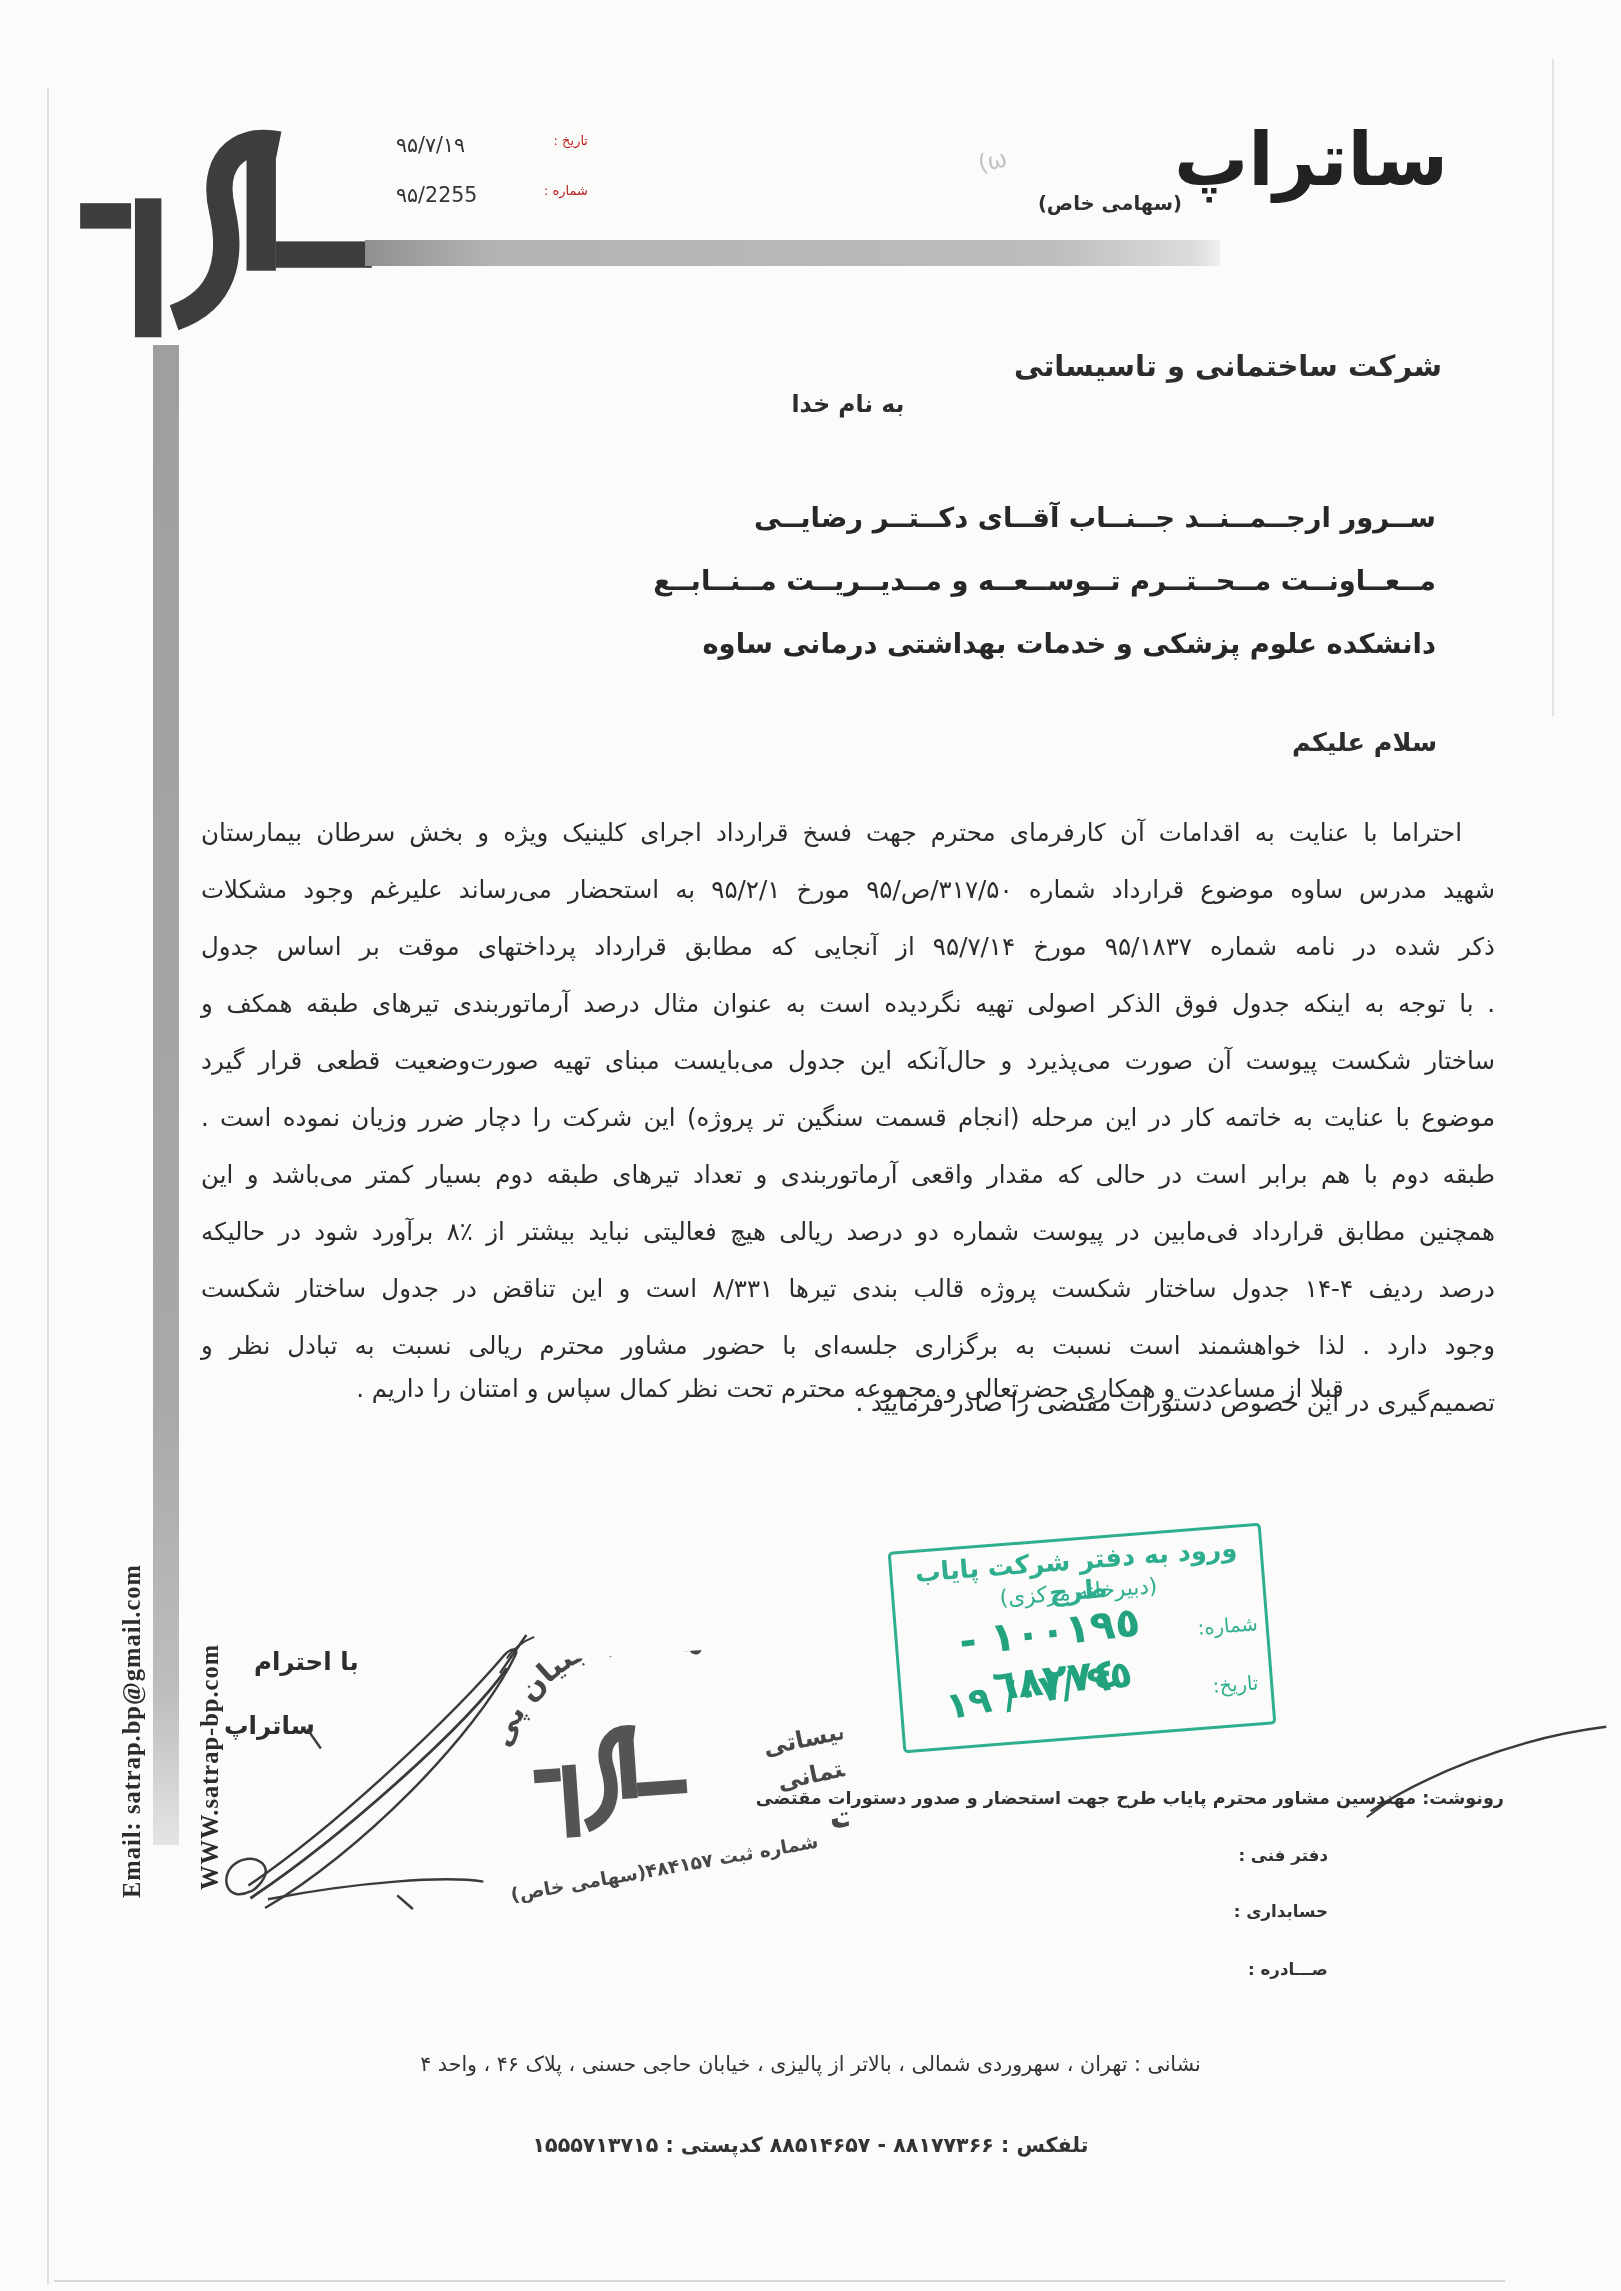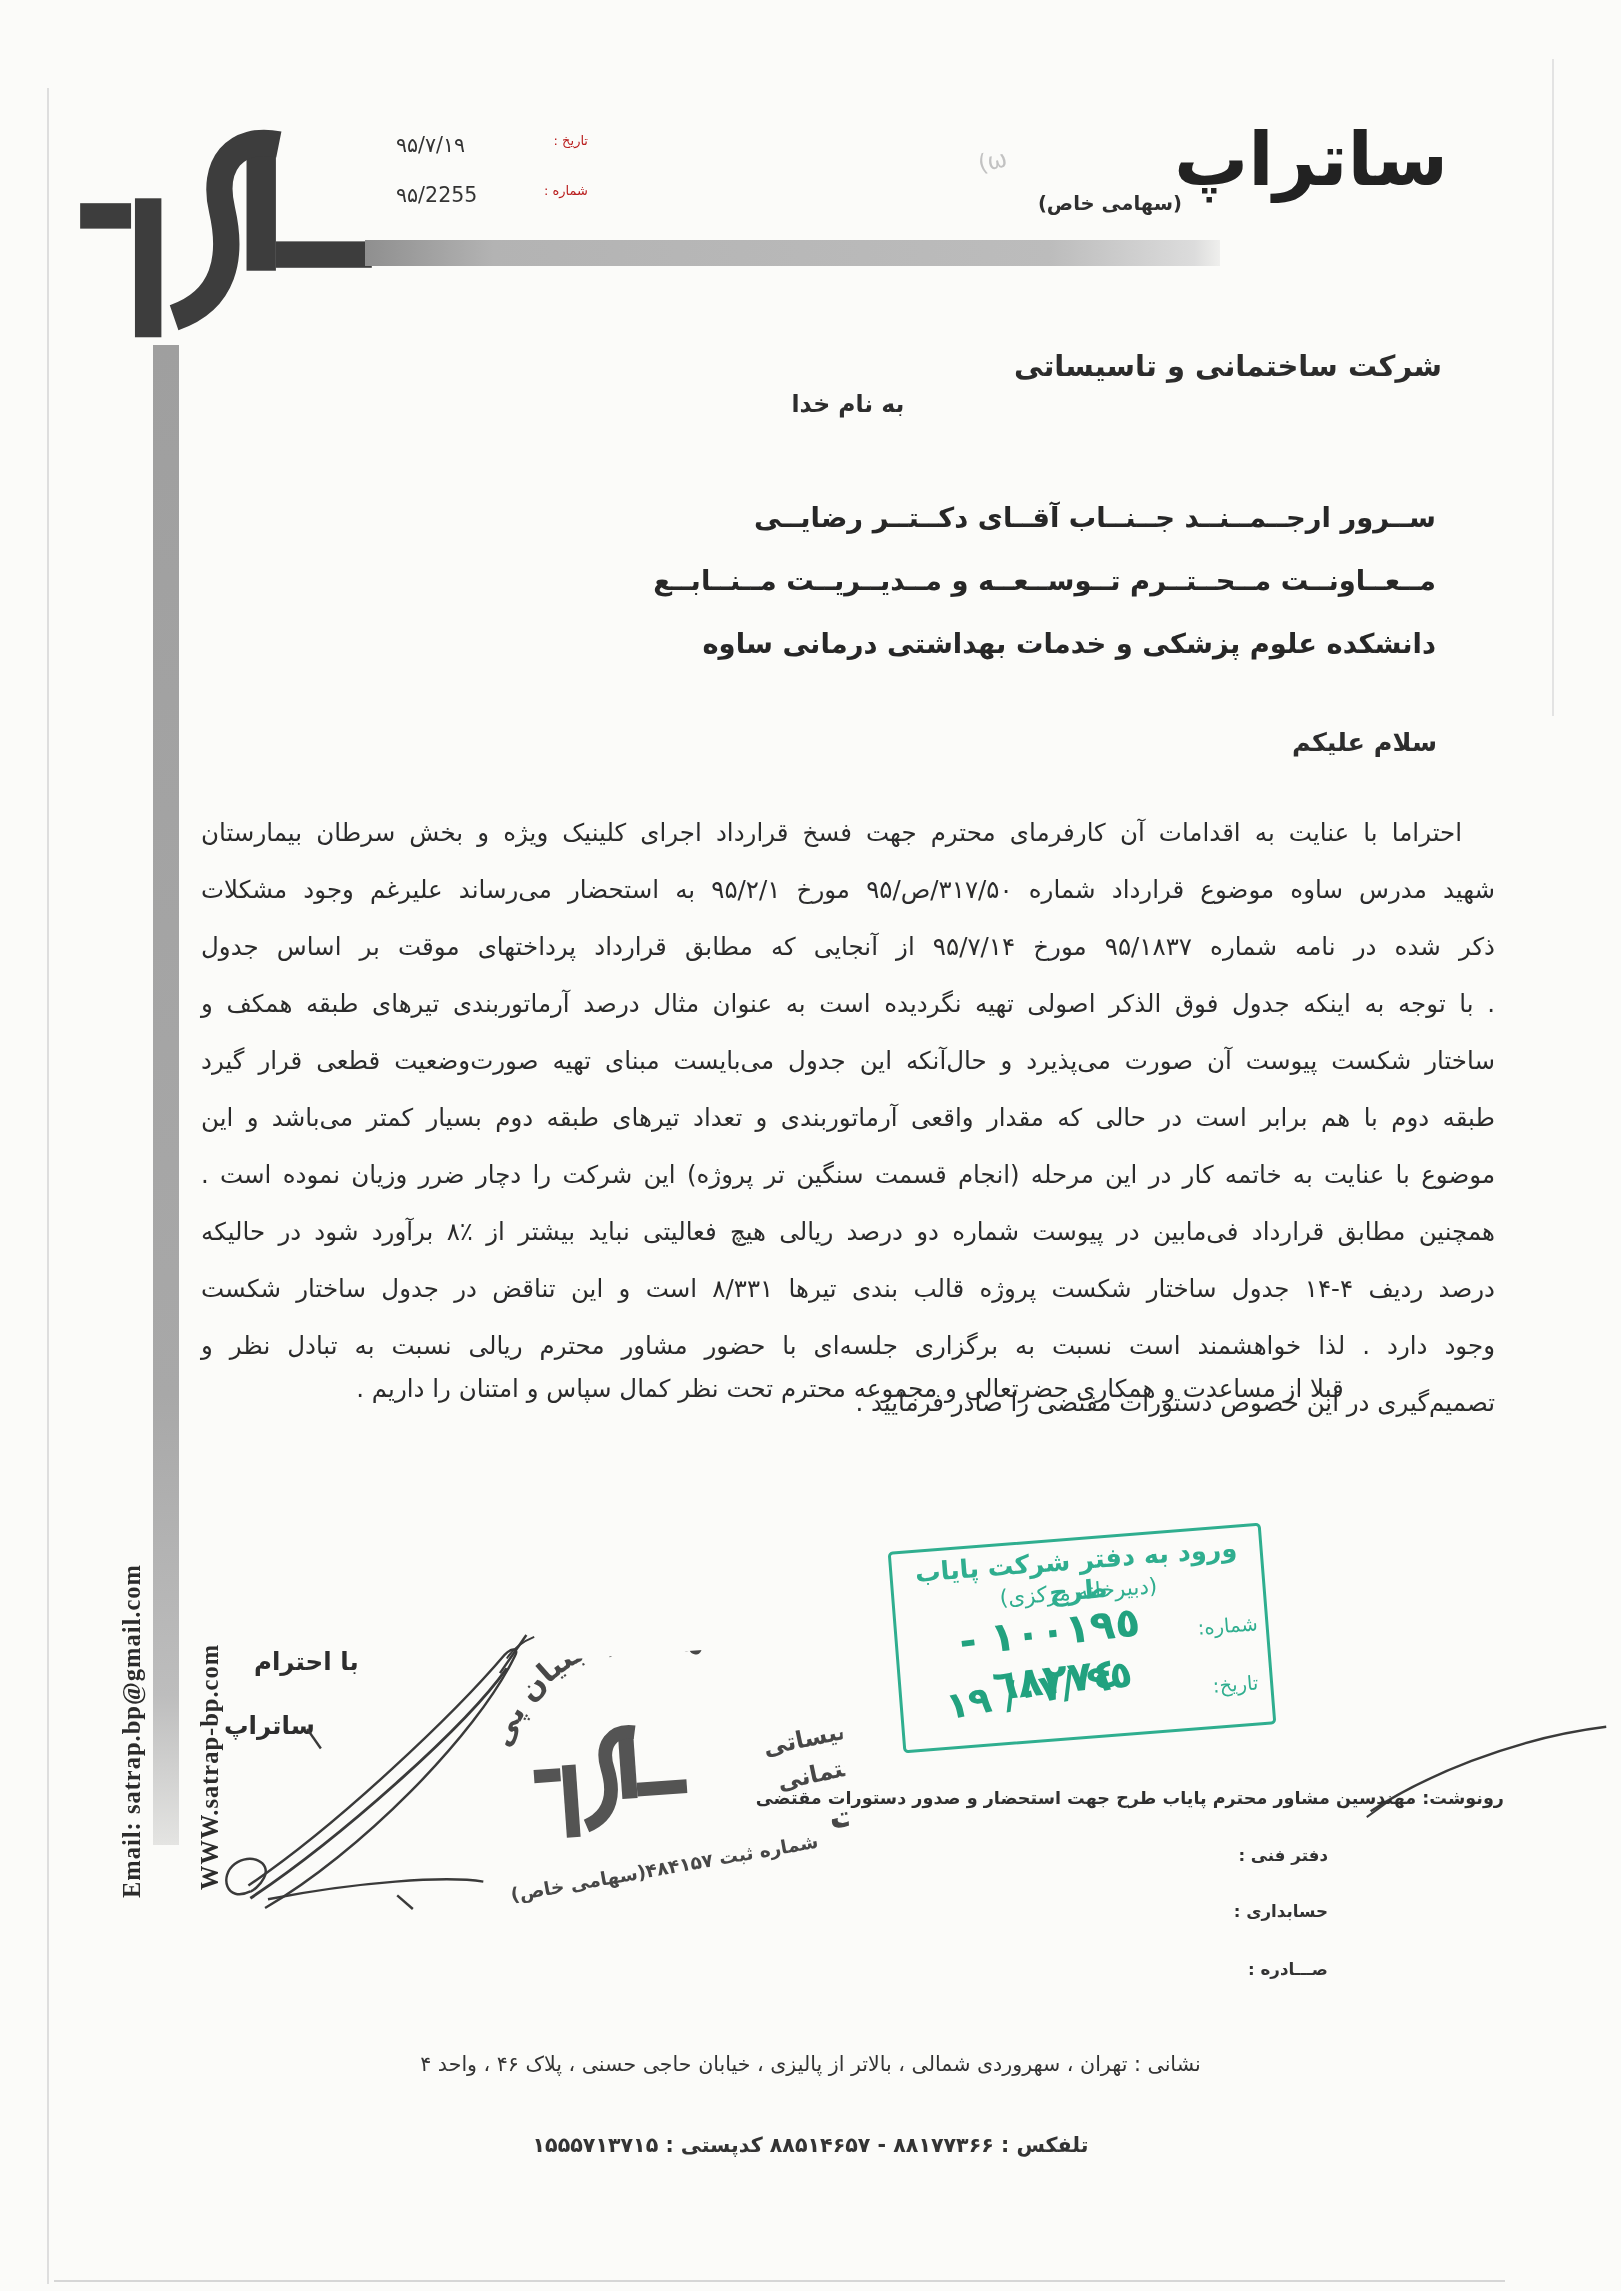--- a/index.html
+++ b/index.html
@@ -140,22 +140,22 @@
 </div>
 
 <div class="abs salutation">سلام علیکم</div>
 
 <div class="abs body-text">
   <div class="ln first">احتراما با عنایت به اقدامات آن کارفرمای محترم جهت فسخ قرارداد اجرای کلینیک ویژه و بخش سرطان بیمارستان</div>
   <div class="ln">شهید مدرس ساوه موضوع قرارداد شماره ۳۱۷/۵۰/ص/۹۵ مورخ ۹۵/۲/۱ به استحضار می‌رساند علیرغم وجود مشکلات</div>
   <div class="ln">ذکر شده در نامه شماره ۹۵/۱۸۳۷ مورخ ۹۵/۷/۱۴ از آنجایی که مطابق قرارداد پرداختهای موقت بر اساس جدول</div>
   <div class="ln">. با توجه به اینکه جدول فوق الذکر اصولی تهیه نگردیده است به عنوان مثال درصد آرماتوربندی تیرهای طبقه همکف و</div>
   <div class="ln">ساختار شکست پیوست آن صورت می‌پذیرد و حال‌آنکه این جدول می‌بایست مبنای تهیه صورت‌وضعیت قطعی قرار گیرد</div>
+  <div class="ln">موضوع با عنایت به خاتمه کار در این مرحله (انجام قسمت سنگین تر پروژه) این شرکت را دچار ضرر وزیان نموده است .</div>
   <div class="ln">طبقه دوم با هم برابر است در حالی که مقدار واقعی آرماتوربندی و تعداد تیرهای طبقه دوم بسیار کمتر می‌باشد و این</div>
-  <div class="ln">موضوع با عنایت به خاتمه کار در این مرحله (انجام قسمت سنگین تر پروژه) این شرکت را دچار ضرر وزیان نموده است .</div>
   <div class="ln">همچنین مطابق قرارداد فی‌مابین در پیوست شماره دو درصد ریالی هیچ فعالیتی نباید بیشتر از ٪۸ برآورد شود در حالیکه</div>
   <div class="ln">درصد ردیف ۴-۱۴ جدول ساختار شکست پروژه قالب بندی تیرها ۸/۳۳۱ است و این تناقض در جدول ساختار شکست</div>
   <div class="ln">وجود دارد . لذا خواهشمند است نسبت به برگزاری جلسه‌ای با حضور مشاور محترم ریالی نسبت به تبادل نظر و</div>
   <div class="ln last">تصمیم‌گیری در این خصوص دستورات مقتضی را صادر فرمایید .</div>
 </div>
 
 <div class="abs closing">قبلا از مساعدت و همکاری حضرتعالی و مجموعه محترم تحت نظر کمال سپاس و امتنان را داریم .</div>
 
 <div class="abs regards">با احترام</div>
 <div class="abs company-sig">ساتراپ</div>

